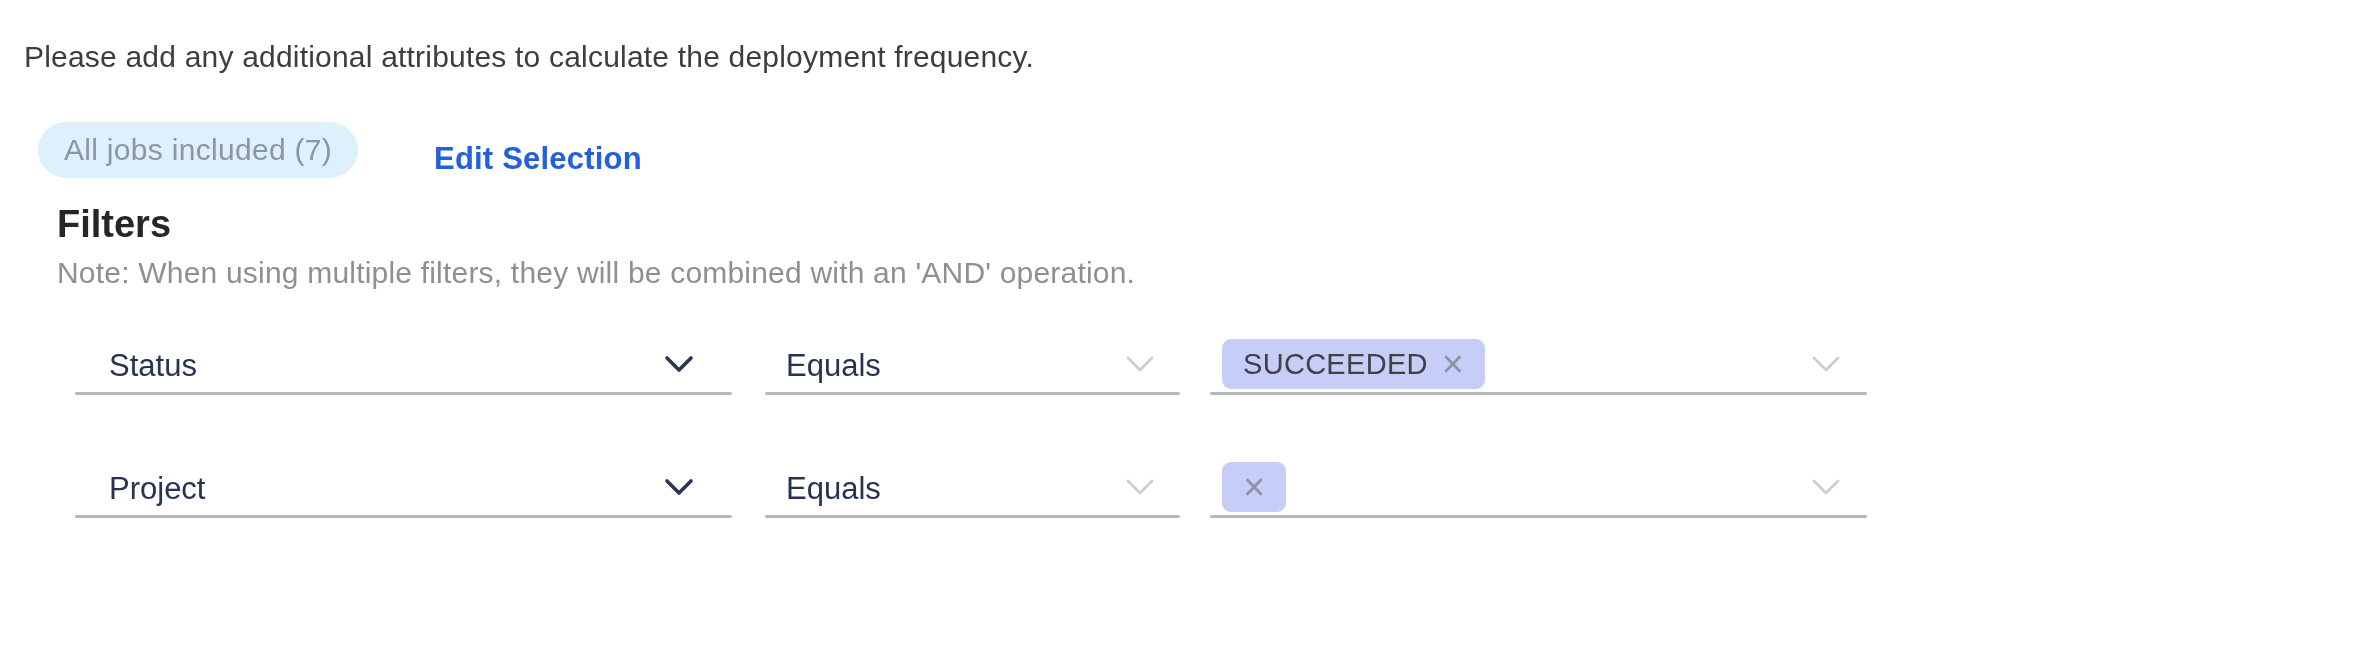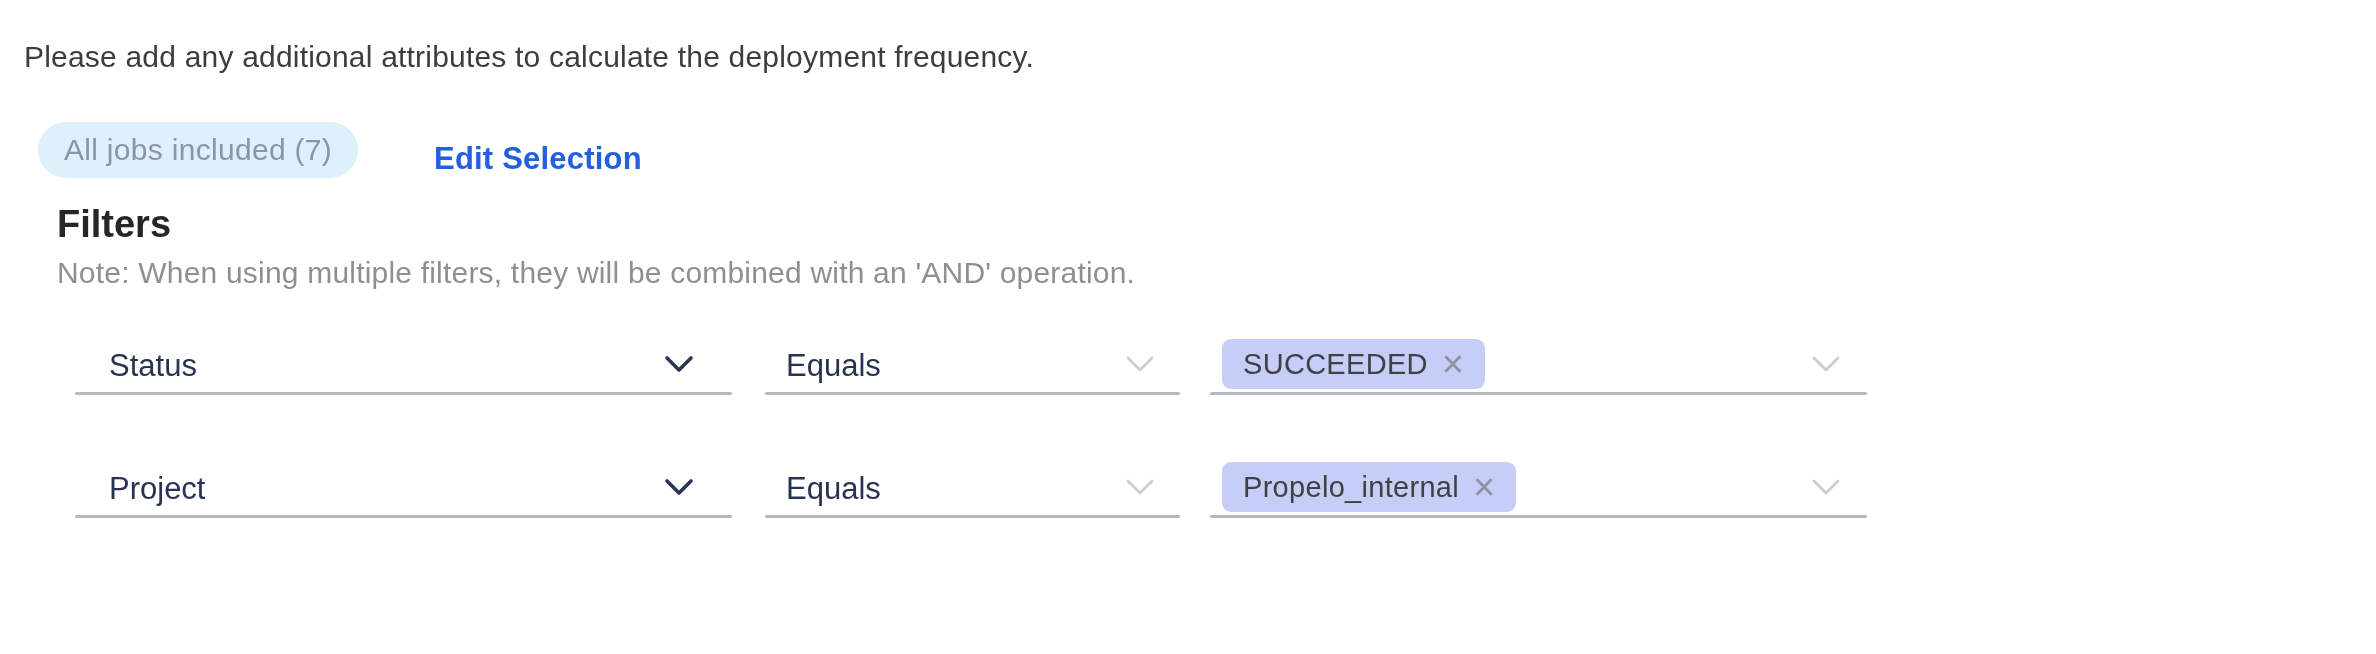--- a/index.html
+++ b/index.html
@@ -121,21 +121,20 @@
     </div>
     <div class="field f-op">
       <span class="flabel">Equals</span>
       <svg class="chev" width="30" height="19" viewBox="0 0 30 19">
         <polyline points="3,3 15,15 27,3" fill="none" stroke="#cbcdd0" stroke-width="2.8" stroke-linecap="round" stroke-linejoin="round"></polyline>
       </svg>
       <div class="line"></div>
     </div>
     <div class="field f-val">
       <div class="tag">
-        <span class="tag-label">Propelo_internal</span>
         <span class="tag-x">×</span>
       </div>
       <svg class="chev" width="32" height="20" viewBox="0 0 32 20">
         <polyline points="4,3 16,15 28,3" fill="none" stroke="#cbcdd0" stroke-width="2.8" stroke-linecap="round" stroke-linejoin="round"></polyline>
       </svg>
       <div class="line"></div>
     </div>
     <div class="trash-btn">
       <svg width="32" height="36" viewBox="0 0 32 36">
         <path d="M11 7 V5 a2.2 2.2 0 0 1 2.2-2.2 h5.6 A2.2 2.2 0 0 1 21 5 v2" fill="none" stroke="#7d7d7d" stroke-width="2.6"></path>

